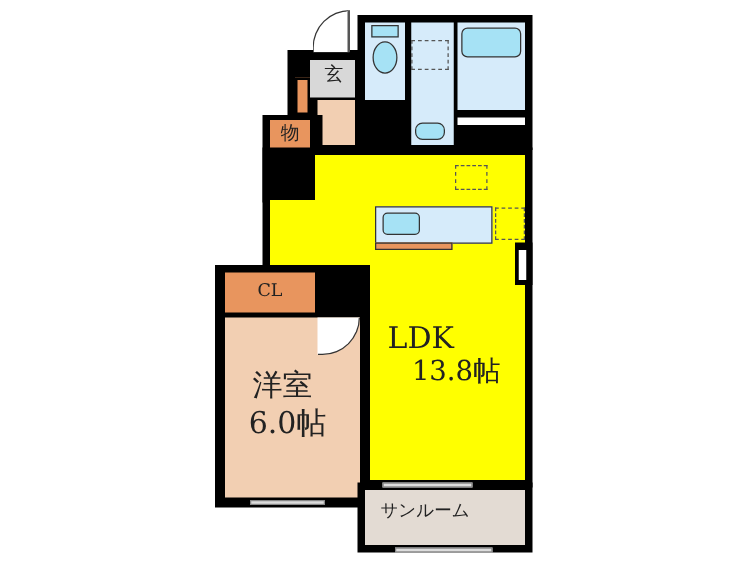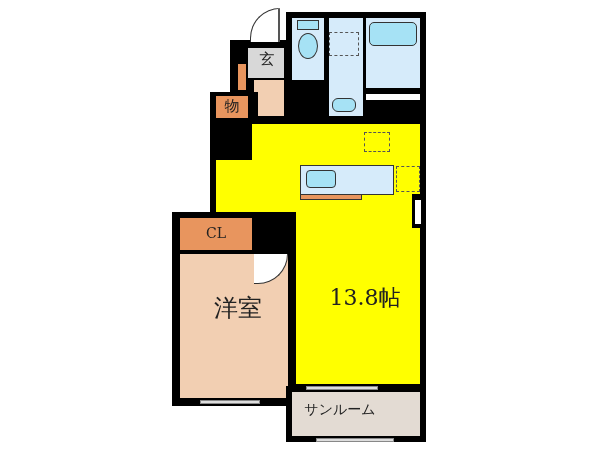--- a/index.html
+++ b/index.html
@@ -44,28 +44,30 @@
   <div class="abs" style="left:252px;top:124px;width:168px;height:70px;background:#ffff00;"></div>
   <div class="abs" style="left:216px;top:160px;width:196px;height:224px;background:#ffff00;"></div>
   <div class="abs" style="left:290px;top:190px;width:130px;height:194px;background:#ffff00;"></div>
   <div class="abs" style="left:364px;top:132px;width:26px;height:20px;border:1px dashed #555;"></div>
   <div class="abs" style="left:300px;top:165px;width:94px;height:30px;background:#d6ebfa;border:1px solid #333;"></div>
   <div class="abs" style="left:306px;top:170px;width:30px;height:18px;background:#a6e2f5;border:1px solid #333;border-radius:4px;"></div>
   <div class="abs" style="left:300px;top:194px;width:62px;height:6px;background:#e8955e;border:1px solid #333;"></div>
   <div class="abs" style="left:396px;top:166px;width:24px;height:26px;border:1px dashed #555;"></div>
   <div class="abs" style="left:412px;top:194px;width:14px;height:34px;background:#000;"></div>
   <div class="abs" style="left:415px;top:200px;width:6px;height:24px;background:#fff;"></div>
+  <div class="lbl" style="left:310px;top:258px;width:80px;font-size:24px;text-align:left;">LDK</div>
   <div class="lbl" style="left:310px;top:286px;width:110px;font-size:22px;text-align:center;">13.8帖</div>
 
   <div class="abs wall" style="left:172px;top:212px;width:124px;height:194px;"></div>
   <div class="abs" style="left:180px;top:218px;width:72px;height:32px;background:#e8955e;"></div>
   <div class="lbl" style="left:180px;top:226px;width:72px;font-size:14px;">CL</div>
   <div class="abs" style="left:180px;top:254px;width:108px;height:144px;background:#f2cfb2;"></div>
   <div class="abs" style="left:254px;top:254px;width:34px;height:30px;border:1px solid #333;border-top:none;border-left:none;border-radius:0 0 34px 0;background:#fff;"></div>
-  <div class="lbl" style="left:188px;top:296px;width:100px;font-size:24px;">洋室</div>
+  <div class="lbl" style="left:176px;top:296px;width:100px;font-size:24px;">洋室</div>
+  <div class="lbl" style="left:180px;top:326px;width:100px;font-size:24px;">6.0帖</div>
   <div class="abs" style="left:200px;top:400px;width:60px;height:4px;background:#ddd;border:1px solid #888;"></div>
 
   <div class="abs wall" style="left:286px;top:386px;width:140px;height:56px;"></div>
   <div class="abs" style="left:292px;top:392px;width:128px;height:44px;background:#e3dbd3;"></div>
   <div class="lbl" style="left:276px;top:402px;width:128px;font-size:14px;">サンルーム</div>
   <div class="abs" style="left:306px;top:386px;width:72px;height:4px;background:#ddd;border:1px solid #888;"></div>
   <div class="abs" style="left:316px;top:438px;width:78px;height:4px;background:#ddd;border:1px solid #888;"></div>
 </div>
 
 </body></html>

